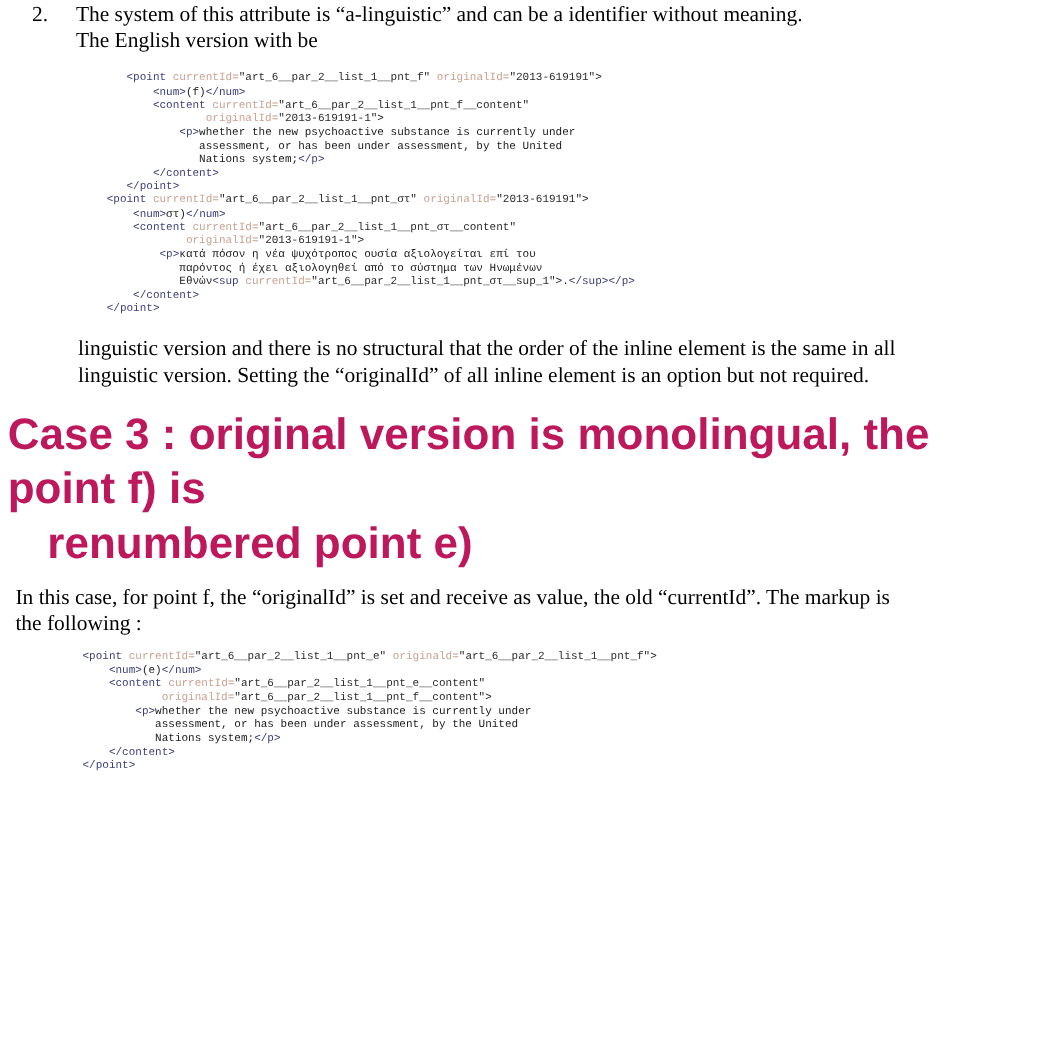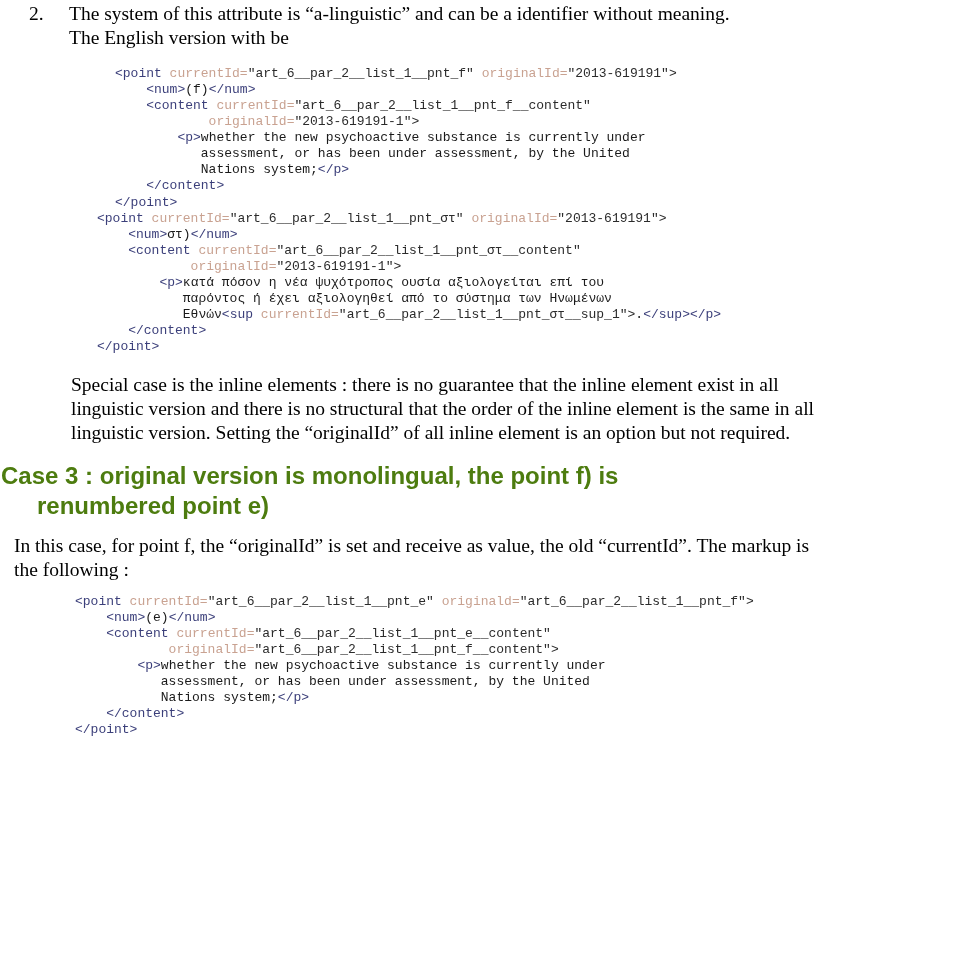--- a/index.html
+++ b/index.html
@@ -54,39 +54,39 @@
   .para {
     padding-left: 71px;
     padding-right: 5px;
   }
   .para .ln { display: block; }
 
   
   .heading {
     font-family: "Liberation Sans", "DejaVu Sans", sans-serif;
     font-weight: bold;
-    font-size: 24px;
+    font-size: 40px;
     line-height: 1.24;
-    color: #4d7c0f;
-    padding-left: 1px;
+    color: #be185d;
+    padding-left: 7px;
     padding-top: 16px;
   }
   .heading .ln { display: block; }
   .heading .ln.cont { padding-left: 36px; }
 
   .intro {
     padding-left: 14px;
     padding-top: 13px;
   }
   .intro .ln { display: block; white-space: nowrap; }
 
   
   .code {
     font-family: "Liberation Mono", "DejaVu Sans Mono", monospace;
-    font-size: 13px;
+    font-size: 10px;
     line-height: 1.235;
     white-space: pre;
     color: #3b3f7a;
   }
   .code .cl { display: block; white-space: pre; }
   .tag    { color: #3b3f7a; }
   .attr   { color: #c9a291; }
   .val    { color: #2b2b2b; }
   .txt    { color: #1a1a1a; }
 
@@ -114,21 +114,20 @@
   </div>
 
   <div class="code code-block-1"><span class="cl"><span class="tag">&lt;point </span><span class="attr">currentId=</span><span class="val">"art_6__par_2__list_1__pnt_f" </span><span class="attr">originalId=</span><span class="val">"2013-619191"&gt;</span></span><span class="cl"><span class="tag">    &lt;num&gt;</span><span class="txt">(f)</span><span class="tag">&lt;/num&gt;</span></span><span class="cl"><span class="tag">    &lt;content </span><span class="attr">currentId=</span><span class="val">"art_6__par_2__list_1__pnt_f__content"</span></span><span class="cl"><span class="attr">            originalId=</span><span class="val">"2013-619191-1"&gt;</span></span><span class="cl"><span class="tag">        &lt;p&gt;</span><span class="txt">whether the new psychoactive substance is currently under</span></span><span class="cl"><span class="txt">           assessment, or has been under assessment, by the United</span></span><span class="cl"><span class="txt">           Nations system;</span><span class="tag">&lt;/p&gt;</span></span><span class="cl"><span class="tag">    &lt;/content&gt;</span></span><span class="cl"><span class="tag">&lt;/point&gt;</span></span></div>
 
 
   <div class="code code-block-2"><span class="cl"><span class="tag">&lt;point </span><span class="attr">currentId=</span><span class="val">"art_6__par_2__list_1__pnt_στ" </span><span class="attr">originalId=</span><span class="val">"2013-619191"&gt;</span></span><span class="cl"><span class="tag">    &lt;num&gt;</span><span class="txt">στ)</span><span class="tag">&lt;/num&gt;</span></span><span class="cl"><span class="tag">    &lt;content </span><span class="attr">currentId=</span><span class="val">"art_6__par_2__list_1__pnt_στ__content"</span></span><span class="cl"><span class="attr">            originalId=</span><span class="val">"2013-619191-1"&gt;</span></span><span class="cl"><span class="tag">        &lt;p&gt;</span><span class="txt">κατά πόσον η νέα ψυχότροπος ουσία αξιολογείται επί του</span></span><span class="cl"><span class="txt">           παρόντος ή έχει αξιολογηθεί από το σύστημα των Ηνωμένων</span></span><span class="cl"><span class="txt">           Εθνών</span><span class="tag">&lt;sup </span><span class="attr">currentId=</span><span class="val">"art_6__par_2__list_1__pnt_στ__sup_1"&gt;</span><span class="txt">.</span><span class="tag">&lt;/sup&gt;&lt;/p&gt;</span></span><span class="cl"><span class="tag">    &lt;/content&gt;</span></span><span class="cl"><span class="tag">&lt;/point&gt;</span></span></div>
 
   <div class="spacer-a"></div>
 
   <div class="prose para">
-    <span class="ln">Special case is the inline elements : there is no guarantee that the inline element exist in all</span>
     <span class="ln">linguistic version and there is no structural that the order of the inline element is the same in all</span>
     <span class="ln">linguistic version.  Setting the “originalId” of all inline element is an option but not required.</span>
   </div>
 
   <div class="heading">
     <span class="ln">Case 3 : original version is monolingual, the point f) is</span>
     <span class="ln cont">renumbered point e)</span>
   </div>
 
   <div class="prose intro">

